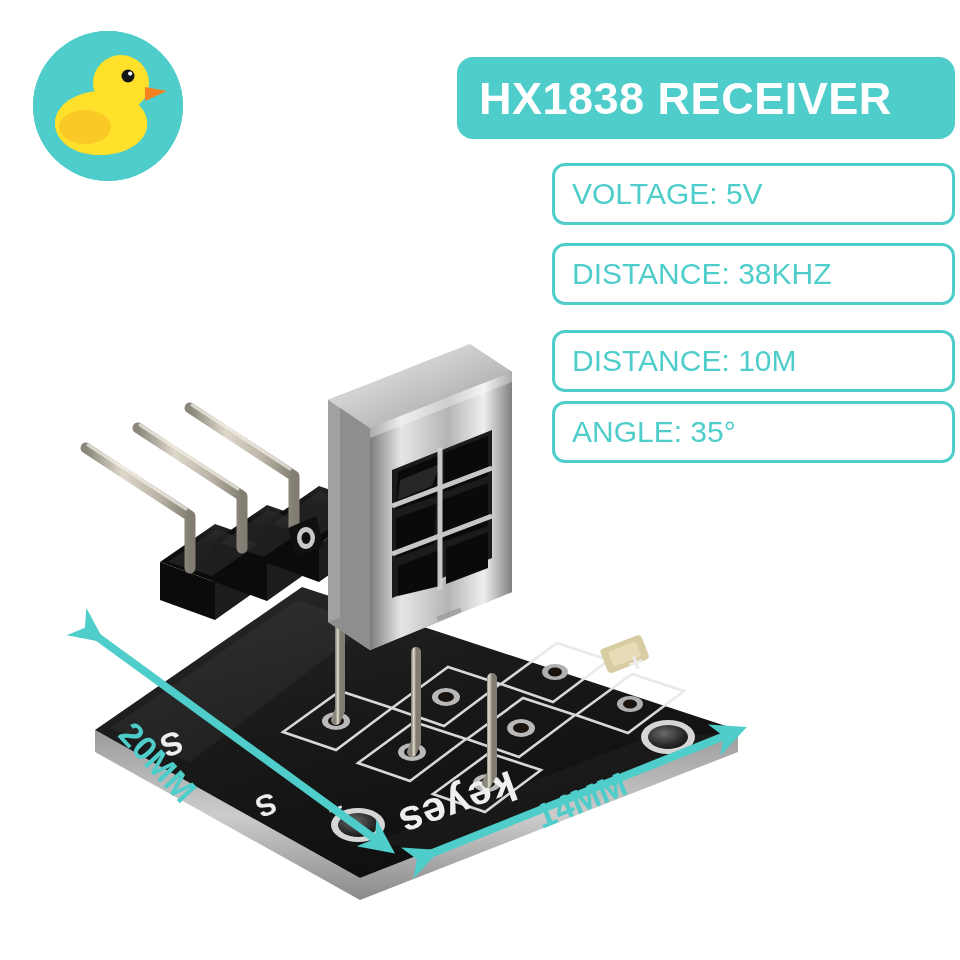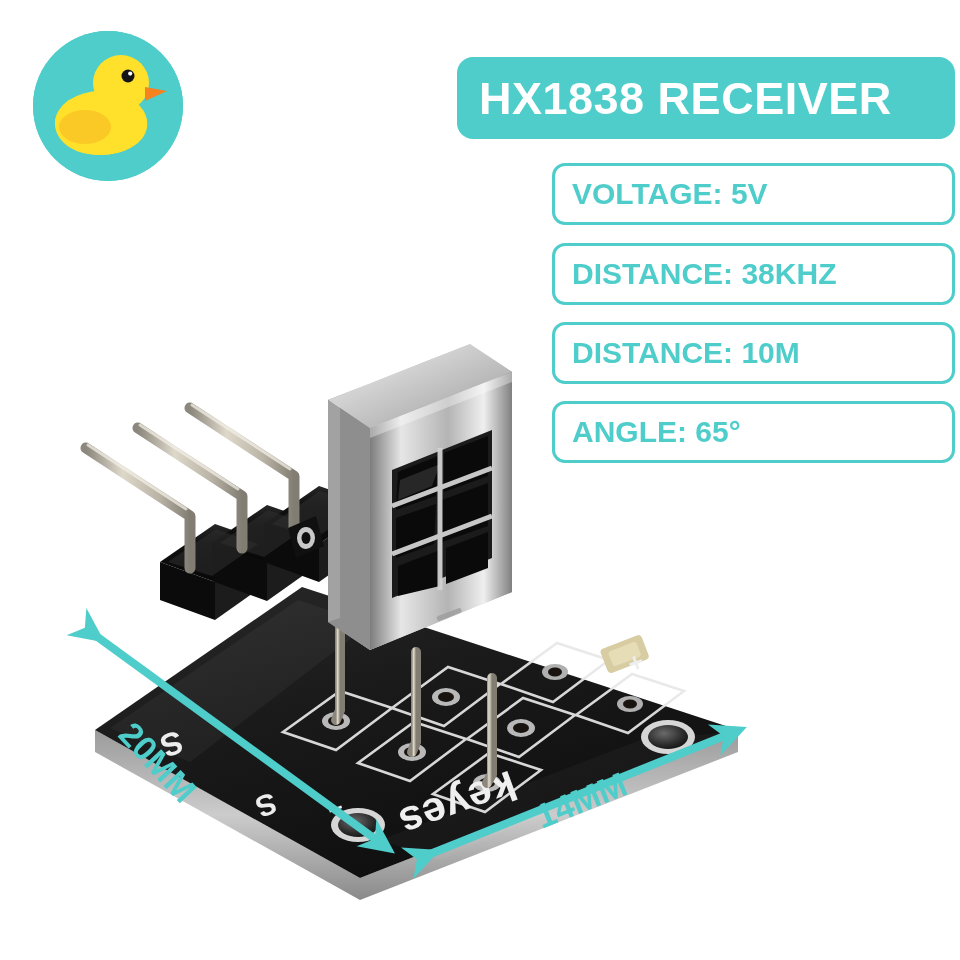--- a/index.html
+++ b/index.html
@@ -28,25 +28,25 @@
     line-height:1;white-space:nowrap;
   }
 
   
   .spec-box{
     position:absolute;left:552px;width:403px;height:62px;
     border:3px solid #4ecdca;border-radius:13px;background:#ffffff;
     box-sizing:border-box;display:flex;align-items:center;padding-left:17px;
   }
   .spec-box .t{
-    color:#4ecdca;font-size:30px;font-weight:bold;line-height:1;white-space:nowrap;
+    color:#4ecdca;font-size:30px;font-weight:normal;line-height:1;white-space:nowrap;
   }
   #spec-0{top:163px;}
   #spec-1{top:243px;}
-  #spec-2{top:322px;}
+  #spec-2{top:330px;}
   #spec-3{top:401px;}
 
   
   #photo{position:absolute;left:40px;top:300px;width:760px;height:600px;}
   #photo svg{display:block;width:760px;height:600px;}
 
   
   #dims{position:absolute;left:0;top:0;width:960px;height:960px;pointer-events:none;}
   #dims svg{display:block;width:960px;height:960px;}
   .dim-label{
@@ -88,21 +88,21 @@
   <div class="spec-box" id="spec-0">
     <span class="t">VOLTAGE: 5V</span>
   </div>
   <div class="spec-box" id="spec-1">
     <span class="t">DISTANCE: 38KHZ</span>
   </div>
   <div class="spec-box" id="spec-2">
     <span class="t">DISTANCE: 10M</span>
   </div>
   <div class="spec-box" id="spec-3">
-    <span class="t">ANGLE: 65°</span>
+    <span class="t">ANGLE: 35°</span>
   </div>
 
   <div id="photo">
     <svg viewBox="0 0 760 600" xmlns="http://www.w3.org/2000/svg">
       <defs>
         <linearGradient id="pcbTop" x1="0" y1="0" x2="0.6" y2="1">
           <stop offset="0" stop-color="#2a2a2a"></stop>
           <stop offset="0.45" stop-color="#1a1a1a"></stop>
           <stop offset="1" stop-color="#0e0e0e"></stop>
         </linearGradient>

